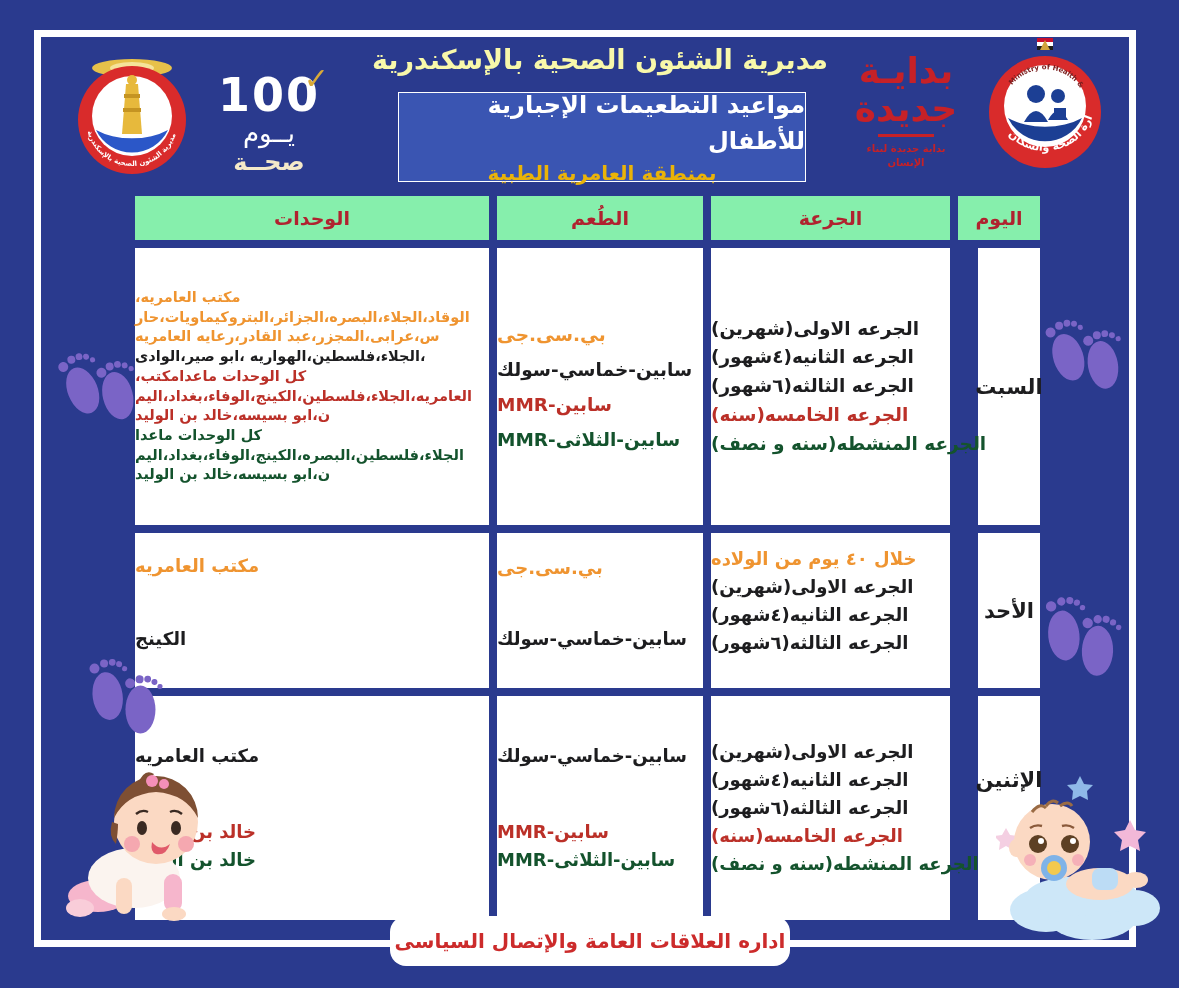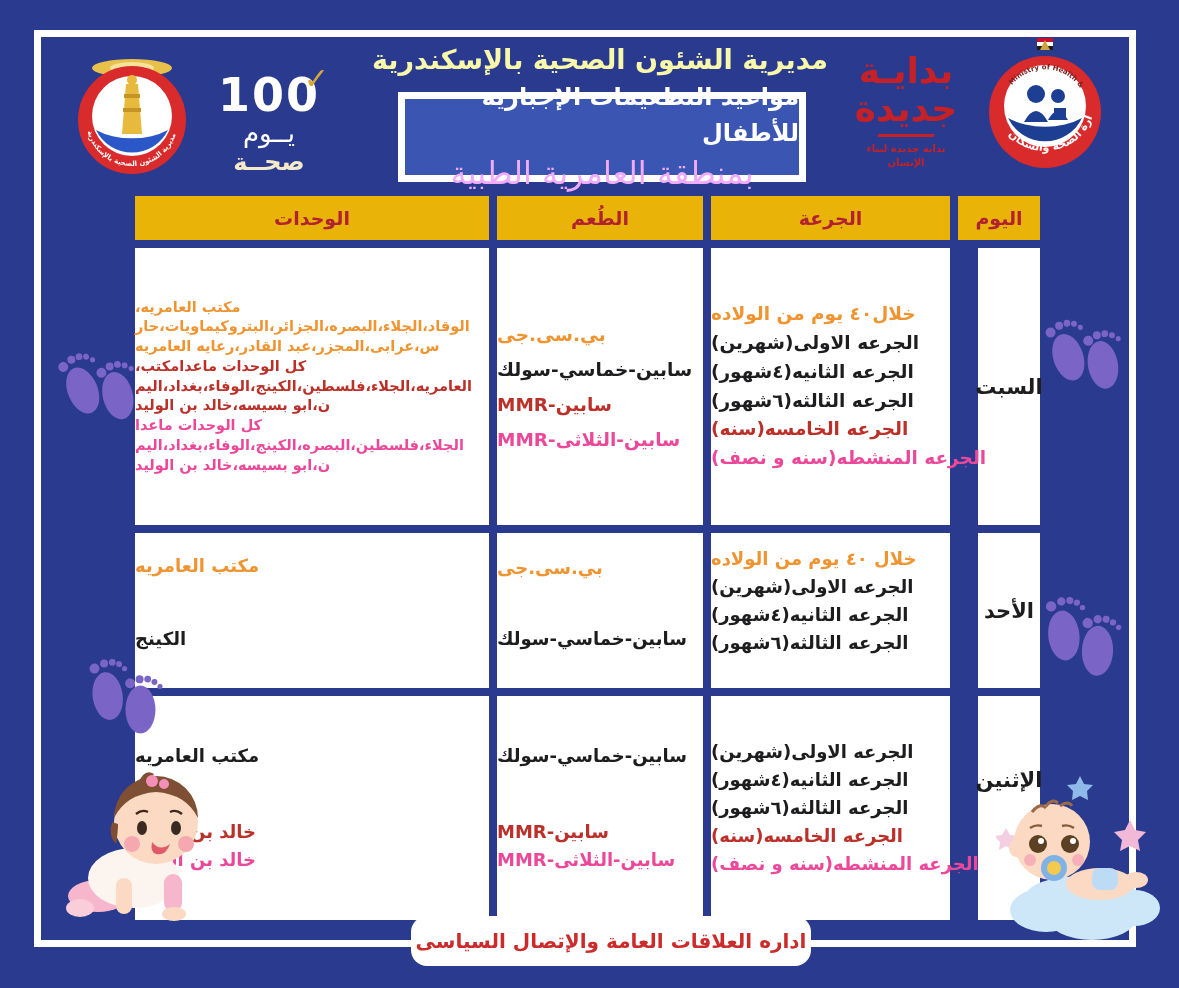--- a/index.html
+++ b/index.html
@@ -12,26 +12,26 @@
     position:absolute; left:34px; top:30px; width:1102px; height:917px;
     border:7px solid #ffffff; box-sizing:border-box;
   }
   
   .main-title {
     position:absolute; left:340px; top:44px; width:520px; text-align:center;
     color:#f8f8aa; font-size:27px; font-weight:bold; direction:rtl;
   }
   .title-box {
     position:absolute; left:398px; top:92px; width:408px; height:90px;
-    background:#3a55b2; border:7px solid #ffffff; box-sizing:border-box;
+    background:#3a55b2; border:1px solid #ffffff; box-sizing:border-box;
     display:flex; flex-direction:column; justify-content:center; align-items:center;
     direction:rtl;
   }
   .title-box .l1 { color:#ffffff; font-size:24px; font-weight:bold; line-height:1.5; }
-  .title-box .l2 { color:#f0abfc; font-size:32px; font-weight:normal; line-height:1.4; }
+  .title-box .l2 { color:#eab308; font-size:20px; font-weight:bold; line-height:1.4; }
   
   .logo { position:absolute; }
   .logo-100 { left:213px; top:72px; width:112px; text-align:center; color:#fff; direction:rtl; }
   .logo-100 .num { font-size:46px; font-weight:bold; letter-spacing:2px; line-height:1; position:relative; direction:ltr; }
   .logo-100 .chk { position:absolute; right:-6px; top:-8px; color:#d9a938; font-size:30px; }
   .logo-100 .w1 { font-size:26px; font-weight:normal; line-height:1.2; }
   .logo-100 .w2 { font-size:24px; font-weight:bold; line-height:1.15; color:#f4e9c9; }
   .logo-bedaya { left:852px; top:52px; width:108px; text-align:center; direction:rtl; }
   .logo-bedaya .big { color:#c62127; font-size:36px; font-weight:bold; line-height:1.05; }
   .logo-bedaya .bar { width:56px; height:3px; background:#c62127; margin:6px auto 5px auto; }
@@ -39,52 +39,52 @@
   
   .vax-table {
     position:absolute; left:135px; top:196px; width:905px; height:724px;
     display:grid; direction:rtl;
     grid-template-columns:82px 239px 206px 354px;
     grid-template-rows:44px 277px 155px 224px;
     gap:8px;
   }
   .cell { background:#ffffff; box-sizing:border-box; }
   .hcell {
-    background:#eab308; color:#b0222f; font-size:19px; font-weight:bold;
+    background:#86efac; color:#b0222f; font-size:19px; font-weight:bold;
     display:flex; align-items:center; justify-content:center;
   }
   .daycell {
     display:flex; align-items:center; justify-content:center;
     color:#1d1d1f; font-size:21px; font-weight:bold;margin-left:20px;
   }
   .content { display:flex; flex-direction:column; align-items:flex-end; }
   .ln { font-weight:bold; white-space:nowrap; direction:rtl; }
   .c-orange { color:#ef9430; }
   .c-black  { color:#1d1d1f; }
   .c-red    { color:#bb3028; }
-  .c-green  { color:#ec4899; }
+  .c-green  { color:#14532d; }
   .sat-dose  { justify-content:center; font-size:18.5px; line-height:1.55; }
   .sat-vax   { justify-content:center; font-size:18.5px; }
   .sat-vax .ln { margin:7px 0; }
   .sat-units { justify-content:center; font-size:14.5px; line-height:1.36; }
   .sun-dose  { justify-content:flex-start; padding-top:12px; font-size:18px; line-height:1.55; }
   .sun-vax   { justify-content:flex-start; padding-top:24px; font-size:18px; }
   .sun-vax .ln + .ln { margin-top:50px; }
   .sun-units { justify-content:flex-start; padding-top:22px; font-size:18px; }
   .sun-units .ln + .ln { margin-top:52px; }
   .mon-dose  { justify-content:center; font-size:18px; line-height:1.55; }
   .mon-vax   { justify-content:center; font-size:18px; line-height:1.55; }
   .mon-vax .ln:nth-child(2) { margin-top:48px; }
   .mon-units { justify-content:center; font-size:18px; line-height:1.55; }
   .mon-units .ln:nth-child(2) { margin-top:48px; }
   
   .footer-box {
     position:absolute; left:390px; top:916px; width:400px; height:50px;
     background:#ffffff; border-radius:16px; display:flex; align-items:center;
-    justify-content:center; z-index:6;margin-left:21px;
+    justify-content:center; z-index:6;
   }
   .footer-box div { color:#cc2b2b; font-size:20px; font-weight:bold; direction:rtl; }
   
   .deco { position:absolute; z-index:5; }
   .ring-text { font-size:7px; fill:#ffffff; font-weight:bold; }
 </style>
 </head>
 <body>
 
 <div class="frame"></div>
@@ -161,37 +161,37 @@
 
 <div class="vax-table">
 
   <div class="cell hcell">اليوم</div>
   <div class="cell hcell">الجرعة</div>
   <div class="cell hcell">الطُعم</div>
   <div class="cell hcell">الوحدات</div>
 
   <div class="cell daycell">السبت</div>
   <div class="cell content sat-dose">
-    <div class="ln c-orange">خلال٤٠ يوم من الولاده</div>
     <div class="ln c-black">الجرعه الاولى(شهرين)</div>
     <div class="ln c-black">الجرعه الثانيه(٤شهور)</div>
     <div class="ln c-black">الجرعه الثالثه(٦شهور)</div>
     <div class="ln c-red">الجرعه الخامسه(سنه)</div>
     <div class="ln c-green">الجرعه المنشطه(سنه و نصف)</div>
   </div>
   <div class="cell content sat-vax">
     <div class="ln c-orange">بي.سى.جى</div>
     <div class="ln c-black">سابين-خماسي-سولك</div>
     <div class="ln c-red">سابين-MMR</div>
     <div class="ln c-green">سابين-الثلاثى-MMR</div>
   </div>
   <div class="cell content sat-units">
     <div class="ln c-orange">مكتب العامريه،</div>
     <div class="ln c-orange">الوقاد،الجلاء،البصره،الجزائر،البتروكيماويات،حار</div>
     <div class="ln c-orange">س،عرابى،المجزر،عبد القادر،رعايه العامريه</div>
+    <div class="ln c-black">،الجلاء،فلسطين،الهواريه ،ابو صير،الوادى</div>
     <div class="ln c-red">كل الوحدات ماعدامكتب،</div>
     <div class="ln c-red">العامريه،الجلاء،فلسطين،الكينج،الوفاء،بغداد،اليم</div>
     <div class="ln c-red">ن،ابو بسيسه،خالد بن الوليد</div>
     <div class="ln c-green">كل الوحدات ماعدا</div>
     <div class="ln c-green">الجلاء،فلسطين،البصره،الكينج،الوفاء،بغداد،اليم</div>
     <div class="ln c-green">ن،ابو بسيسه،خالد بن الوليد</div>
   </div>
 
   <div class="cell daycell">الأحد</div>
   <div class="cell content sun-dose">

